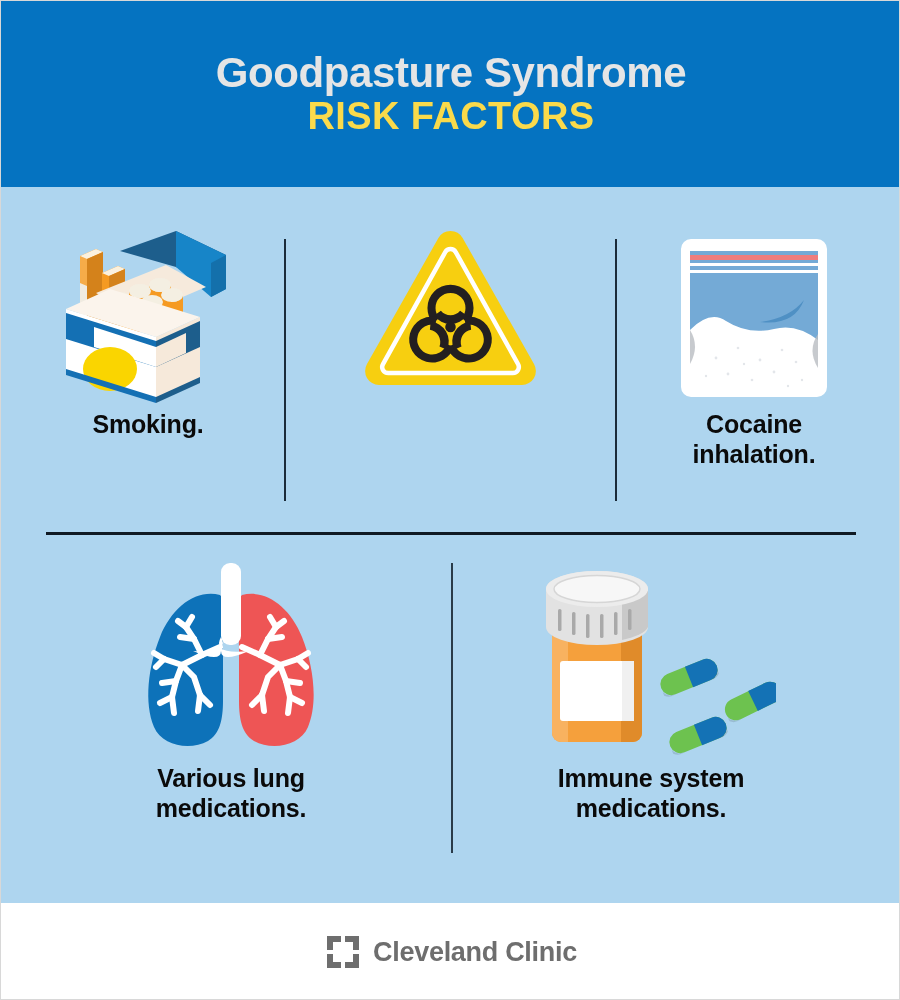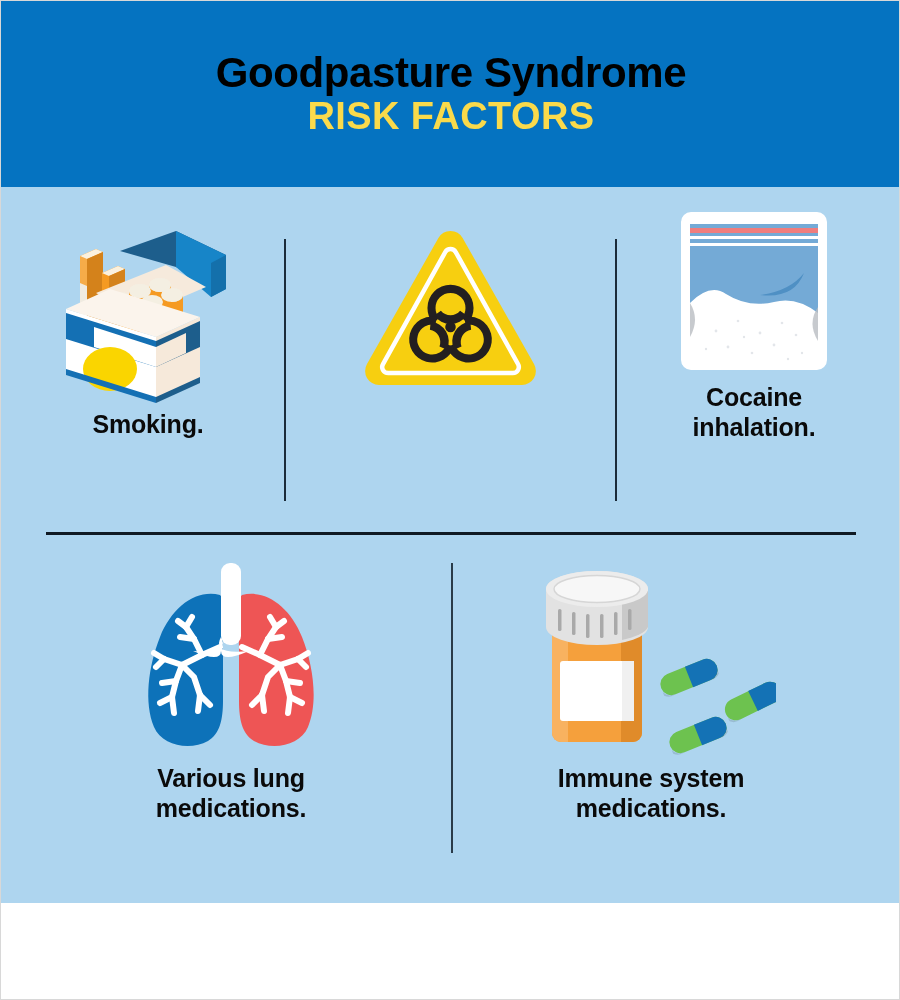--- a/index.html
+++ b/index.html
@@ -21,21 +21,21 @@
 
   
   .header {
     position:absolute; left:0; top:0;
     width:900px; height:186px;
     background:#0573c1;
     display:flex; flex-direction:column;
     align-items:center; justify-content:center;
   }
   .title-main {
-    font-size:42px; font-weight:bold; color:#000000;
+    font-size:42px; font-weight:bold; color:#e5e5e5;
     letter-spacing:-0.4px; line-height:1.08;
     text-align:center; white-space:nowrap;
   }
   .title-sub {
     font-size:38px; font-weight:bold; color:#fada4b;
     letter-spacing:0.4px; line-height:1.12;
     text-align:center; margin-top:0; white-space:nowrap;
   }
 
   
@@ -55,21 +55,21 @@
   .cell { position:absolute; display:flex; flex-direction:column; align-items:center; }
   .cell .art { position:relative; }
   .cell .caption {
     font-size:25px; font-weight:bold; color:#0a0a0a;
     line-height:1.18; text-align:center; white-space:pre-line;
     letter-spacing:-0.2px;
   }
 
   .cell-smoking   { left:22px;  top:34px;  width:250px; }
   .cell-metallic  { left:295px; top:34px;  width:308px; }
-  .cell-cocaine   { left:628px; top:16px;  width:250px; }
+  .cell-cocaine   { left:628px; top:43px;  width:250px; }
   .cell-lungs     { left:70px;  top:368px; width:320px; }
   .cell-meds      { left:470px; top:368px; width:360px; }
 
   
   .footer {
     position:absolute; left:0; top:902px;
     width:900px; height:98px;
     background:#ffffff;
     display:flex; align-items:center; justify-content:center;
   }
@@ -375,14 +375,25 @@
             <path d="M-30,4 a11,11 0 0 0 11,7 L19,11 a11,11 0 0 0 10,-7 L29,8 a11,11 0 0 1 -10,3 L-19,11 a11,11 0 0 1 -11,-3 Z" fill="#000" opacity="0.12"></path>
           </g>
         </svg>
       </div>
       <div class="caption">Immune system
 medications.</div>
     </div>
 
   </div>
 
+  <div class="footer">
+    <div class="logo">
+      <svg width="36" height="36" viewBox="0 0 36 36">
+        <path d="M2,2 L16,2 L16,8 L8,8 L8,16 L2,16 Z" fill="#6e6e6e"></path>
+        <path d="M20,2 L34,2 L34,16 L28,16 L28,8 L20,8 Z" fill="#6e6e6e"></path>
+        <path d="M2,20 L8,20 L8,28 L16,28 L16,34 L2,34 Z" fill="#6e6e6e"></path>
+        <path d="M28,20 L34,20 L34,34 L20,34 L20,28 L28,28 Z" fill="#6e6e6e"></path>
+      </svg>
+      <span class="logo-text">Cleveland Clinic</span>
+    </div>
+  </div>
 
 </div>
 
 </body></html>

